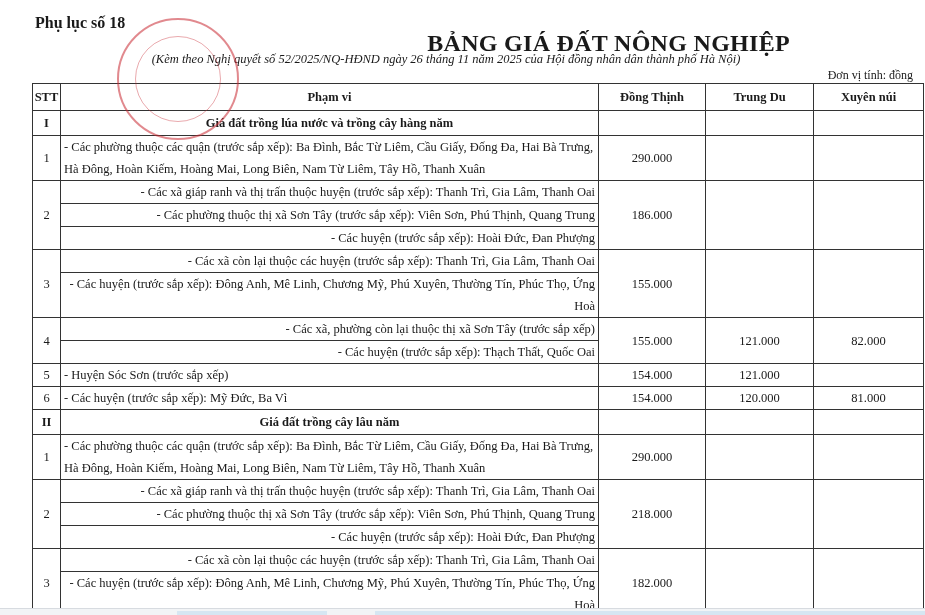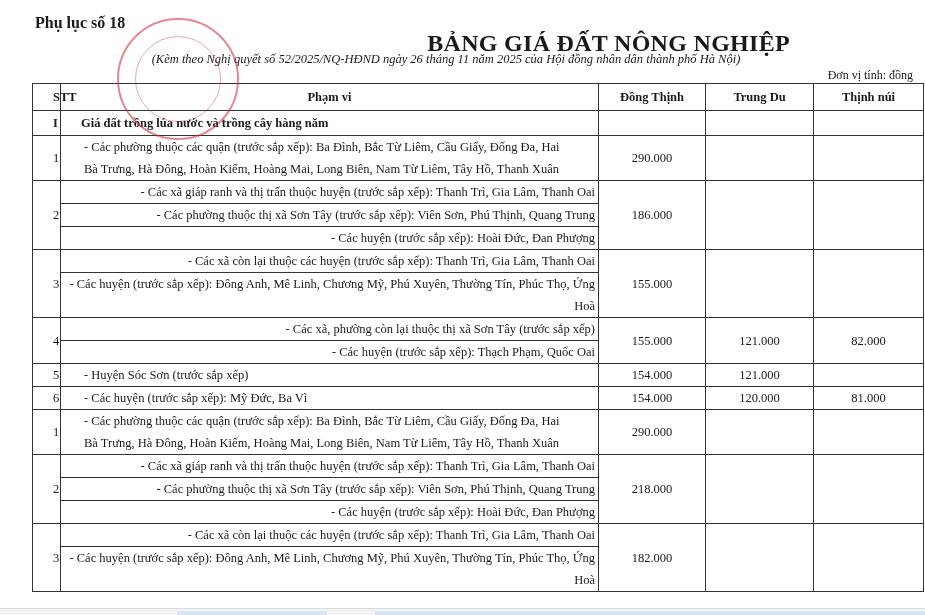--- a/index.html
+++ b/index.html
@@ -75,37 +75,37 @@
       top: 83px;
       width: 891px;
       border-collapse: collapse;
       font-size: 12.5px;
       table-layout: fixed;
       z-index: 1;
     }
     table.price-table th,
     table.price-table td {
       border: 1.3px solid #333;
-      padding: 0 20px;
+      padding: 0 0;
       vertical-align: middle;
       line-height: 22px;
     }
     table.price-table th {
       font-weight: bold;
       text-align: center;
       height: 26px;
     }
     col.c-stt { width: 28px; }
     col.c-scope { width: 538px; }
     col.c-plain { width: 107px; }
     col.c-mid { width: 108px; }
     col.c-mount { width: 110px; }
     td.stt { text-align: center; }
     td.section-stt { text-align: center; font-weight: bold; }
-    td.section-title { font-weight: bold; }
+    td.section-title { font-weight: bold; text-align: center; }
     td.price { text-align: center; padding-right: 6px; }
     td.scope { padding-left: 3px; }
     tr.section td { height: 24px; }
     .scope-line {
       line-height: 22px;
       padding: 0 3px;
     }
     .scope-line + .scope-line {
       border-top: 1.3px solid #333;
     }
@@ -147,21 +147,21 @@
       <col class="c-plain">
       <col class="c-mid">
       <col class="c-mount">
   </colgroup>
   <thead>
     <tr>
       <th>STT</th>
       <th>Phạm vi</th>
       <th>Đồng Thịnh</th>
       <th>Trung Du</th>
-      <th>Thịnh núi</th>
+      <th>Xuyên núi</th>
     </tr>
   </thead>
   <tbody id="table-body">
       <tr class="section">
         <td class="section-stt">I</td>
         <td class="section-title">Giá đất trồng lúa nước và trồng cây hàng năm</td>
         <td></td>
         <td></td>
         <td></td>
       </tr>
@@ -192,21 +192,21 @@
           <div class="scope-line">- Các huyện (trước sắp xếp): Đông Anh, Mê Linh, Chương Mỹ, Phú Xuyên, Thường Tín, Phúc Thọ, Ứng Hoà</div>
         </td>
         <td class="price">155.000</td>
         <td class="price"></td>
         <td class="price"></td>
       </tr>
       <tr>
         <td class="stt">4</td>
         <td class="scope multi">
           <div class="scope-line">- Các xã, phường còn lại thuộc thị xã Sơn Tây (trước sắp xếp)</div>
-          <div class="scope-line">- Các huyện (trước sắp xếp): Thạch Phạm, Quốc Oai</div>
+          <div class="scope-line">- Các huyện (trước sắp xếp): Thạch Thất, Quốc Oai</div>
         </td>
         <td class="price">155.000</td>
         <td class="price">121.000</td>
         <td class="price">82.000</td>
       </tr>
       <tr>
         <td class="stt">5</td>
         <td class="scope">
           <div class="scope-line">- Huyện Sóc Sơn (trước sắp xếp)</div>
         </td>
@@ -215,20 +215,27 @@
         <td class="price"></td>
       </tr>
       <tr>
         <td class="stt">6</td>
         <td class="scope">
           <div class="scope-line">- Các huyện (trước sắp xếp): Mỹ Đức, Ba Vì</div>
         </td>
         <td class="price">154.000</td>
         <td class="price">120.000</td>
         <td class="price">81.000</td>
+      </tr>
+      <tr class="section">
+        <td class="section-stt">II</td>
+        <td class="section-title">Giá đất trồng cây lâu năm</td>
+        <td></td>
+        <td></td>
+        <td></td>
       </tr>
       <tr>
         <td class="stt">1</td>
         <td class="scope">
           <div class="scope-line">- Các phường thuộc các quận (trước sắp xếp): Ba Đình, Bắc Từ Liêm, Cầu Giấy, Đống Đa, Hai Bà Trưng, Hà Đông, Hoàn Kiếm, Hoàng Mai, Long Biên, Nam Từ Liêm, Tây Hồ, Thanh Xuân</div>
         </td>
         <td class="price">290.000</td>
         <td class="price"></td>
         <td class="price"></td>
       </tr>

